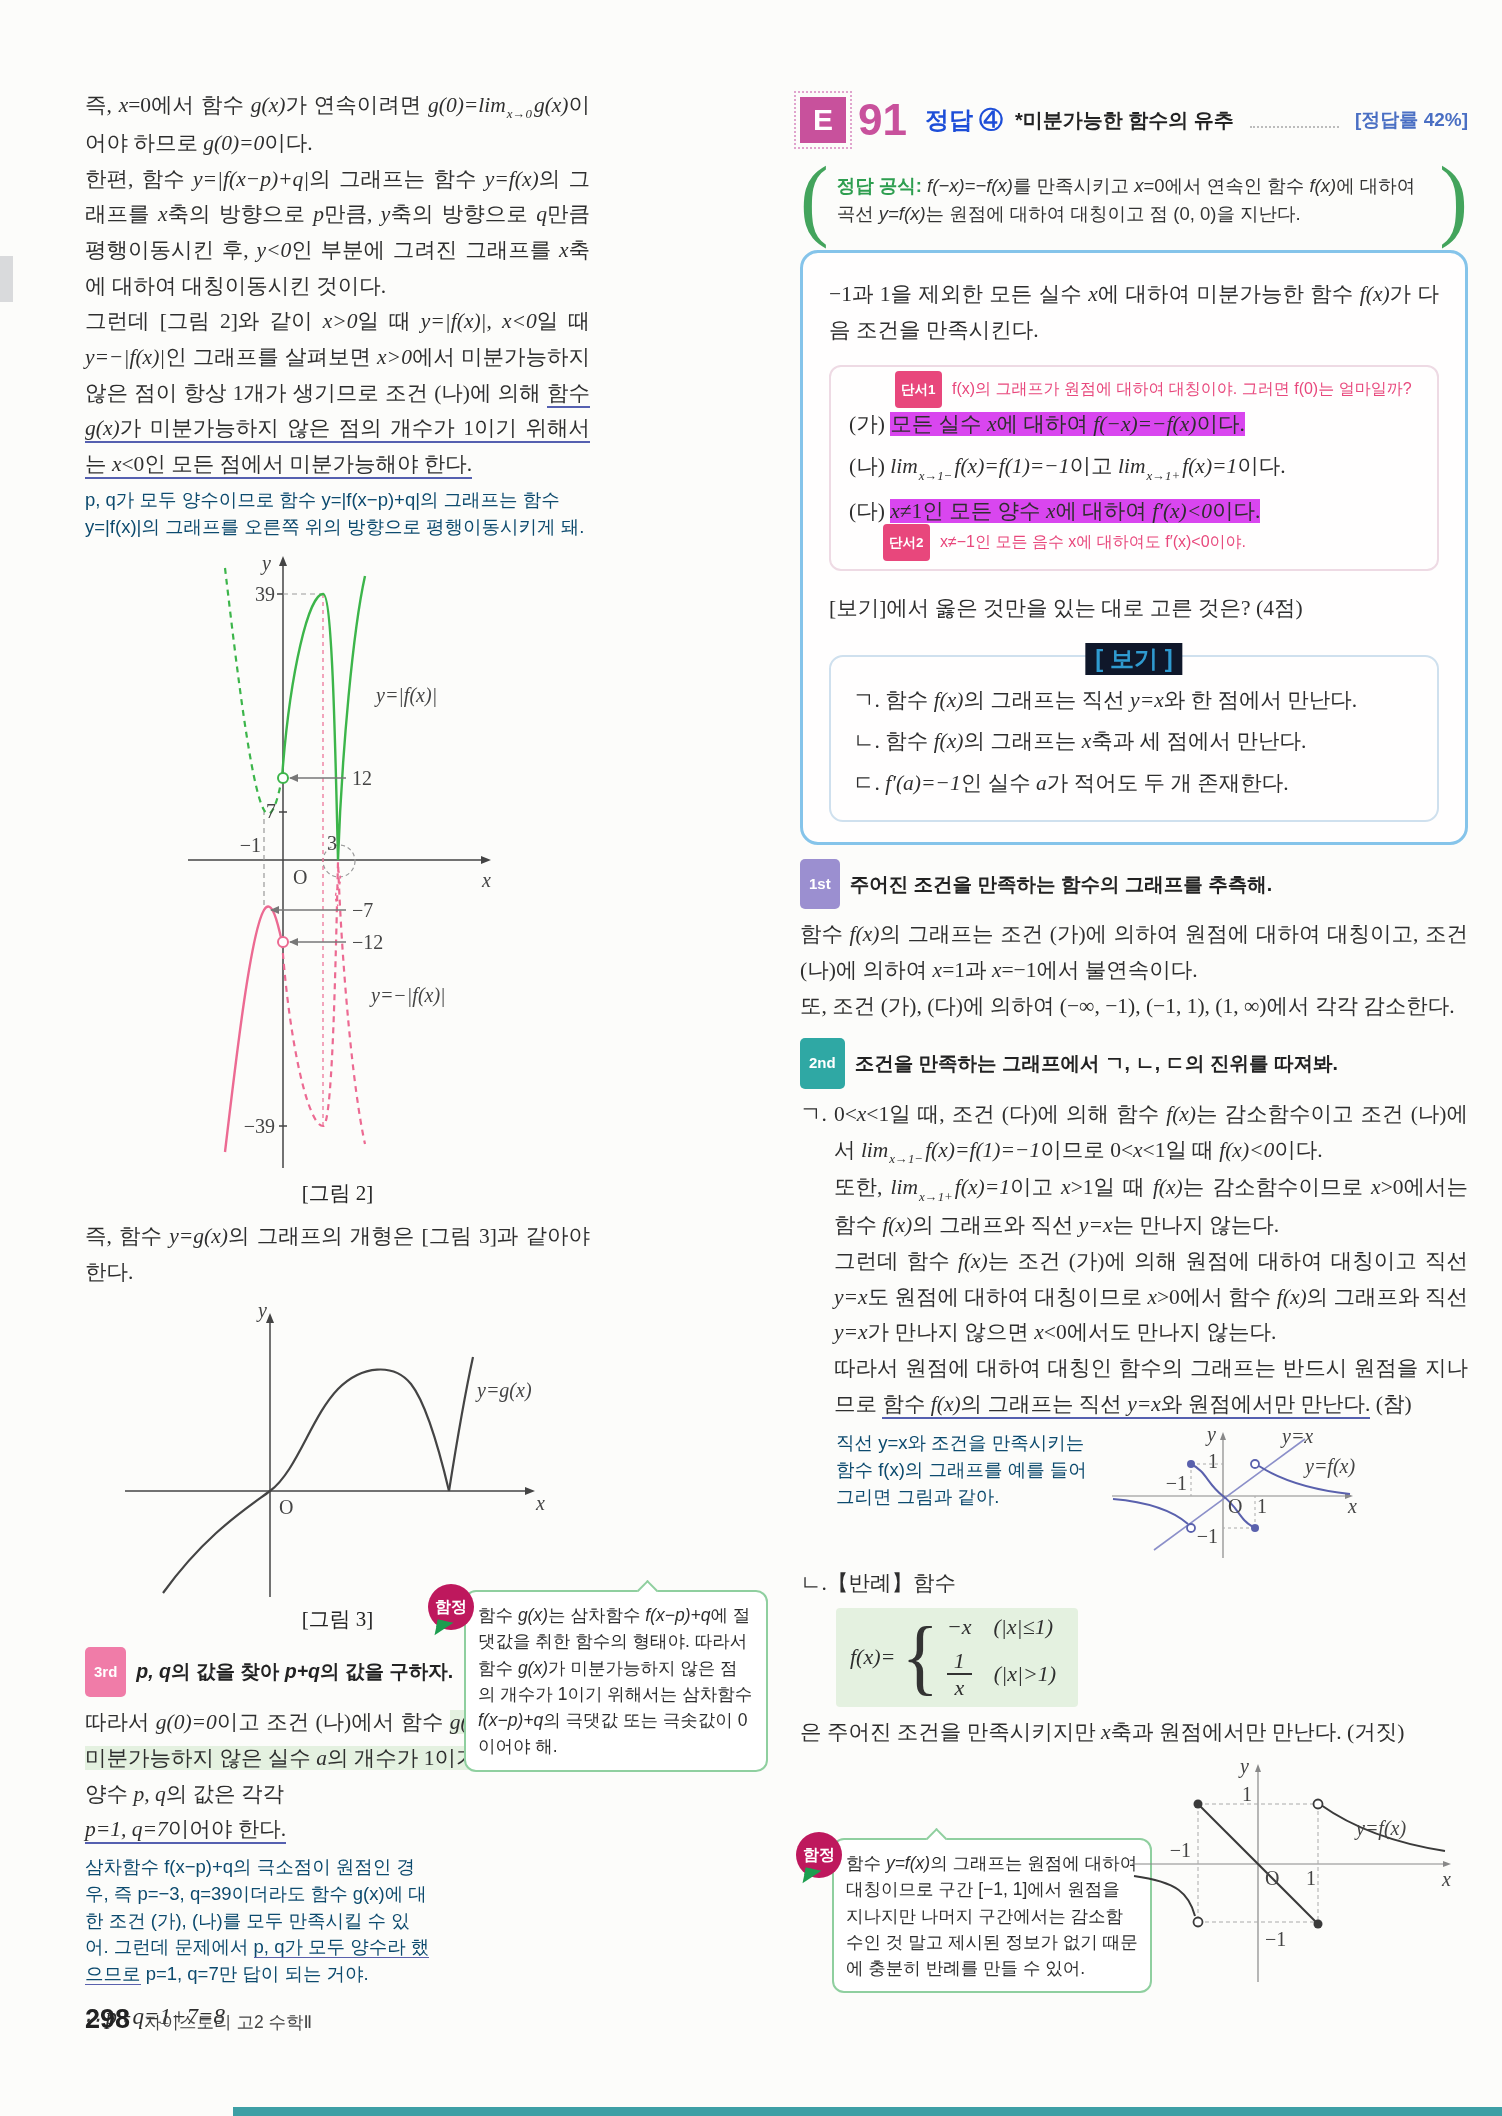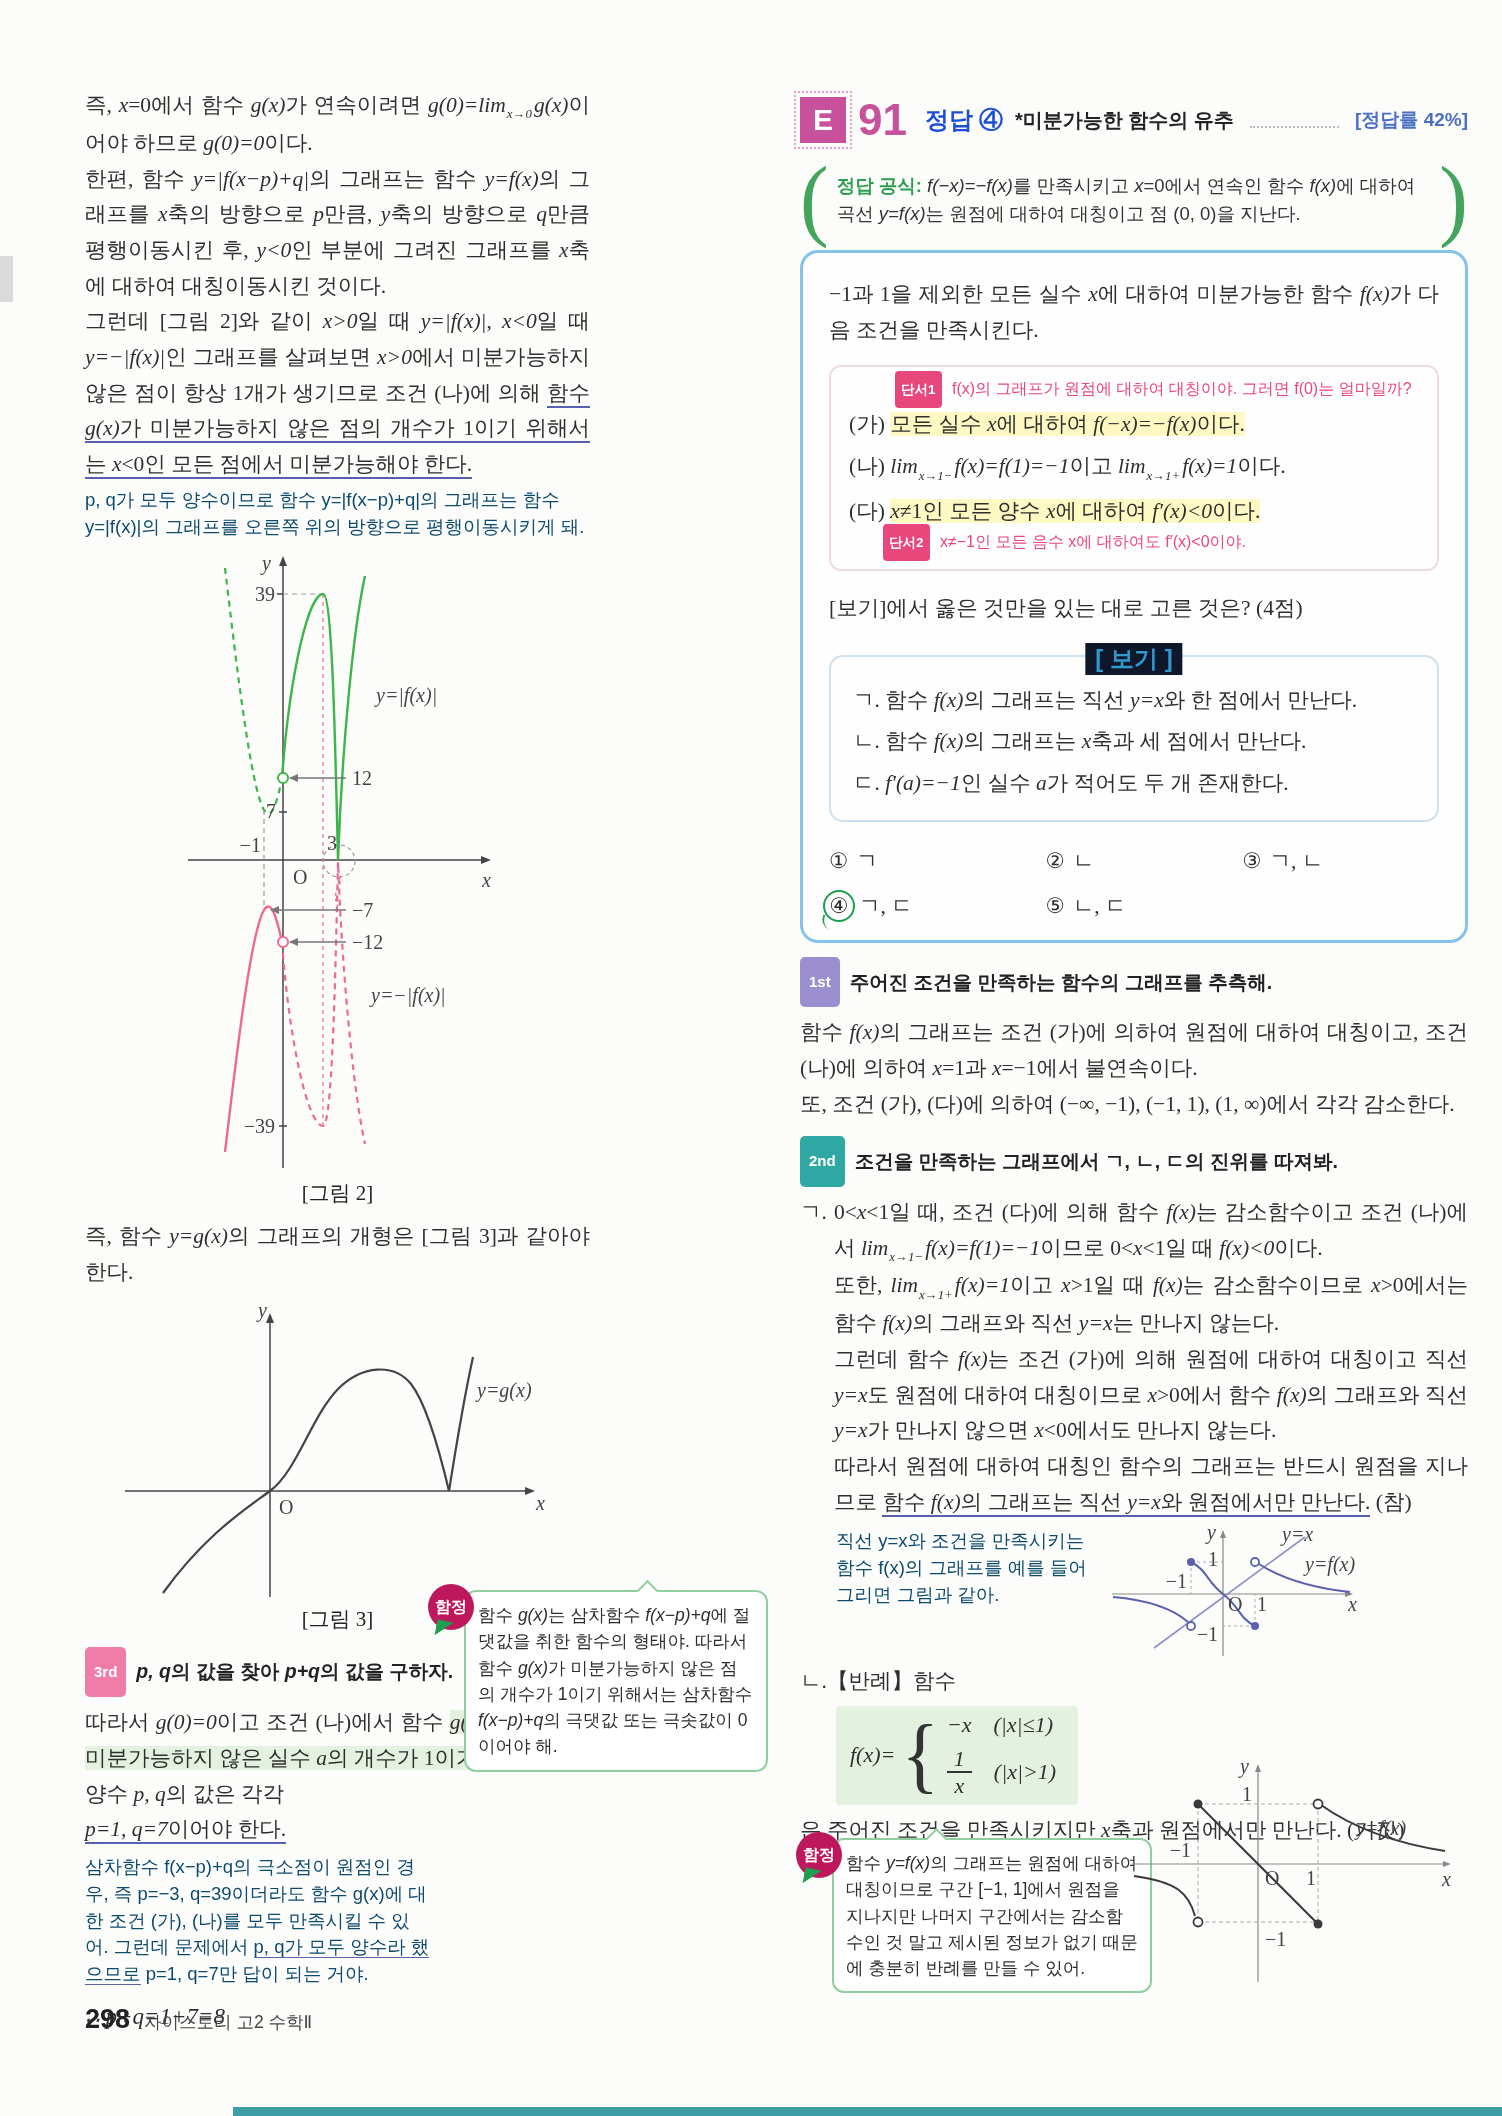--- a/index.html
+++ b/index.html
@@ -8,21 +8,21 @@
 
   .col { position:absolute; top:88px; }
   .col-left  { left:85px;  width:505px; }
   .col-right { left:800px; width:668px; top:95px; }
 
   .t { font-size:21.5px; line-height:1.66; text-align:justify; color:#2e2e2e; }
   .m { font-style:italic; }
   .sub { font-size:0.6em; font-style:italic; vertical-align:-0.5em; margin:0 2px 0 1px; }
   .u { border-bottom:2px solid #5560b0; padding-bottom:1px; }
   .g { background:#e4f1e0; }
-  .p { background:#fef9c3; }
+  .p { background:#d946ef; }
   .nu { border-bottom:1.5px solid #5a61ad; }
 
   .note { font-family:"Liberation Sans", sans-serif; font-size:18.5px; line-height:1.45; color:#0c4a6e; margin:4px 0 10px; }
   .w345 { width:345px; }
 
   figure { margin:10px 0 6px; }
   .cap { font-size:21px; text-align:center; margin:4px 0 12px; color:#222; }
   svg text { font-family:"Liberation Serif", serif; font-size:20px; fill:#444; }
   svg text.it { font-style:italic; }
 
@@ -231,27 +231,20 @@
         <span class="cluebadge">단서2</span>
         <span>x≠−1인 모든 음수 x에 대하여도 f′(x)&lt;0이야.</span>
       </div>
     </div>
     <p class="t q">[보기]에서 옳은 것만을 있는 대로 고른 것은? (4점)</p>
     <div class="bogi">
       <span class="bogilabel">[ 보기 ]</span>
       <p class="t bitem">ㄱ. 함수 <span class="m">f(x)</span>의 그래프는 직선 <span class="m">y=x</span>와 한 점에서 만난다.</p>
       <p class="t bitem">ㄴ. 함수 <span class="m">f(x)</span>의 그래프는 <span class="m">x</span>축과 세 점에서 만난다.</p>
       <p class="t bitem">ㄷ. <span class="m">f′(a)=−1</span>인 실수 <span class="m">a</span>가 적어도 두 개 존재한다.</p>
-    </div>
-    <div class="choices">
-      <div class="choice"><span class="cnum">①</span><span>ㄱ</span></div>
-      <div class="choice"><span class="cnum">②</span><span>ㄴ</span></div>
-      <div class="choice"><span class="cnum">③</span><span>ㄱ, ㄴ</span></div>
-      <div class="choice"><span class="cnum sel">④</span><span>ㄱ, ㄷ</span></div>
-      <div class="choice"><span class="cnum">⑤</span><span>ㄴ, ㄷ</span></div>
     </div>
   </div>
 
   <div class="stepline">
     <span class="stepbadge b1">1st</span>
     <span class="steptext">주어진 조건을 만족하는 함수의 그래프를 추측해.</span>
   </div>
   <p class="t">함수 <span class="m">f(x)</span>의 그래프는 조건 (가)에 의하여 원점에 대하여 대칭이고, 조건 (나)에 의하여 <span class="m">x</span>=1과 <span class="m">x</span>=−1에서 불연속이다.</p>
   <p class="t">또, 조건 (가), (다)에 의하여 (−∞, −1), (−1, 1), (1, ∞)에서 각각 감소한다.</p>
 

